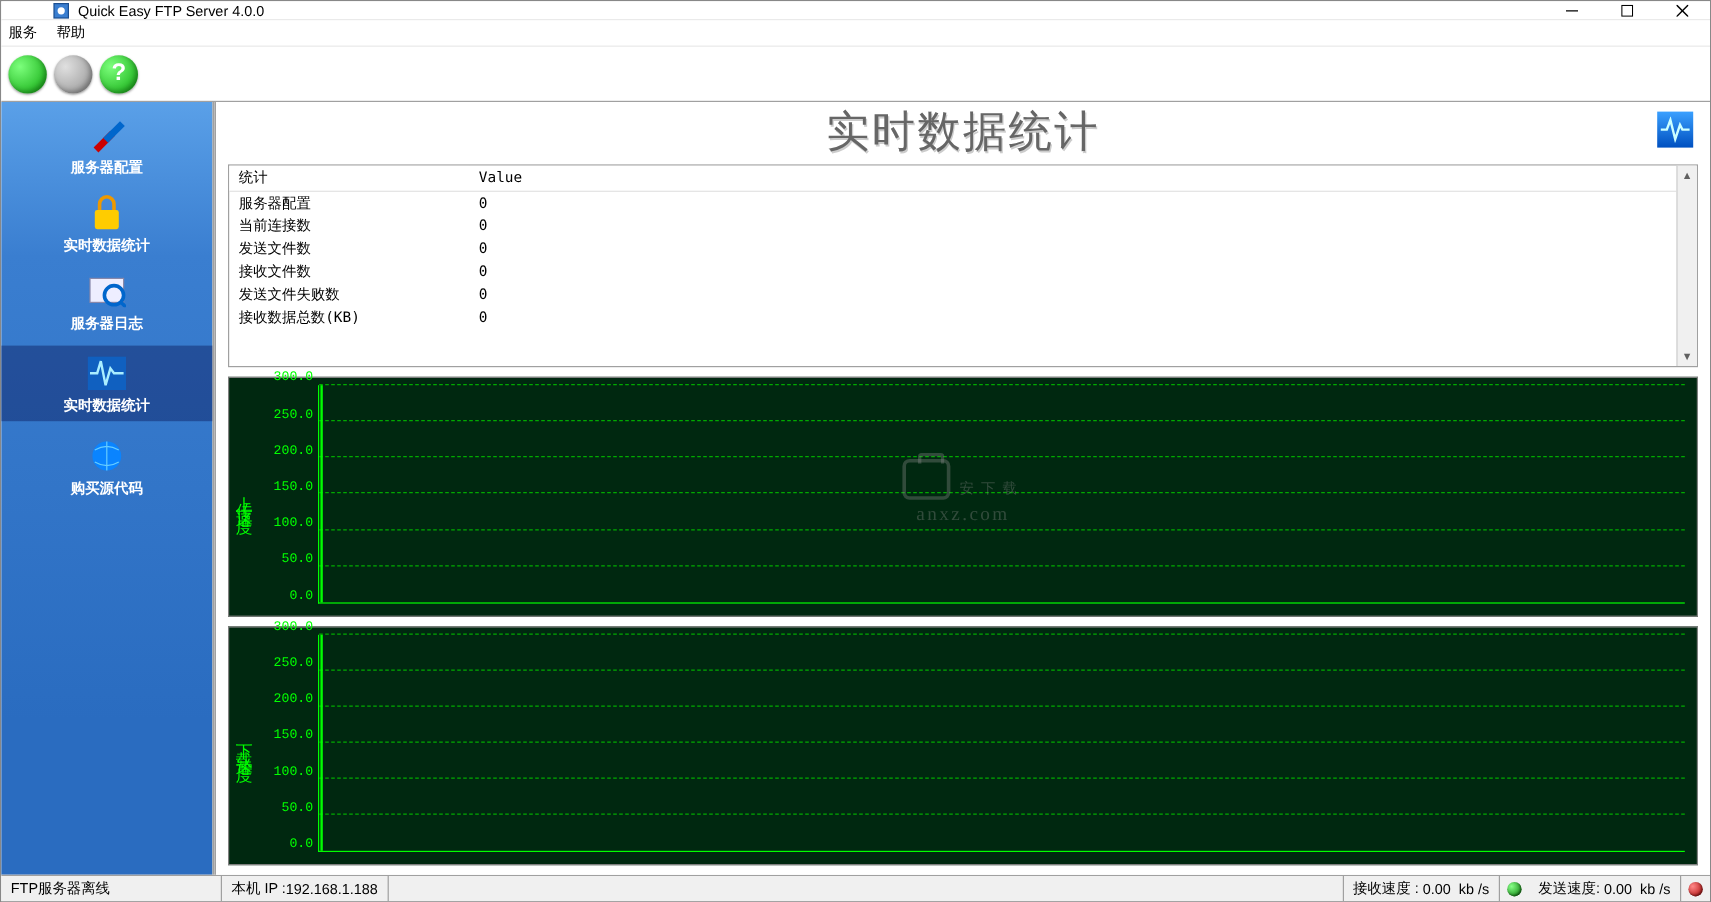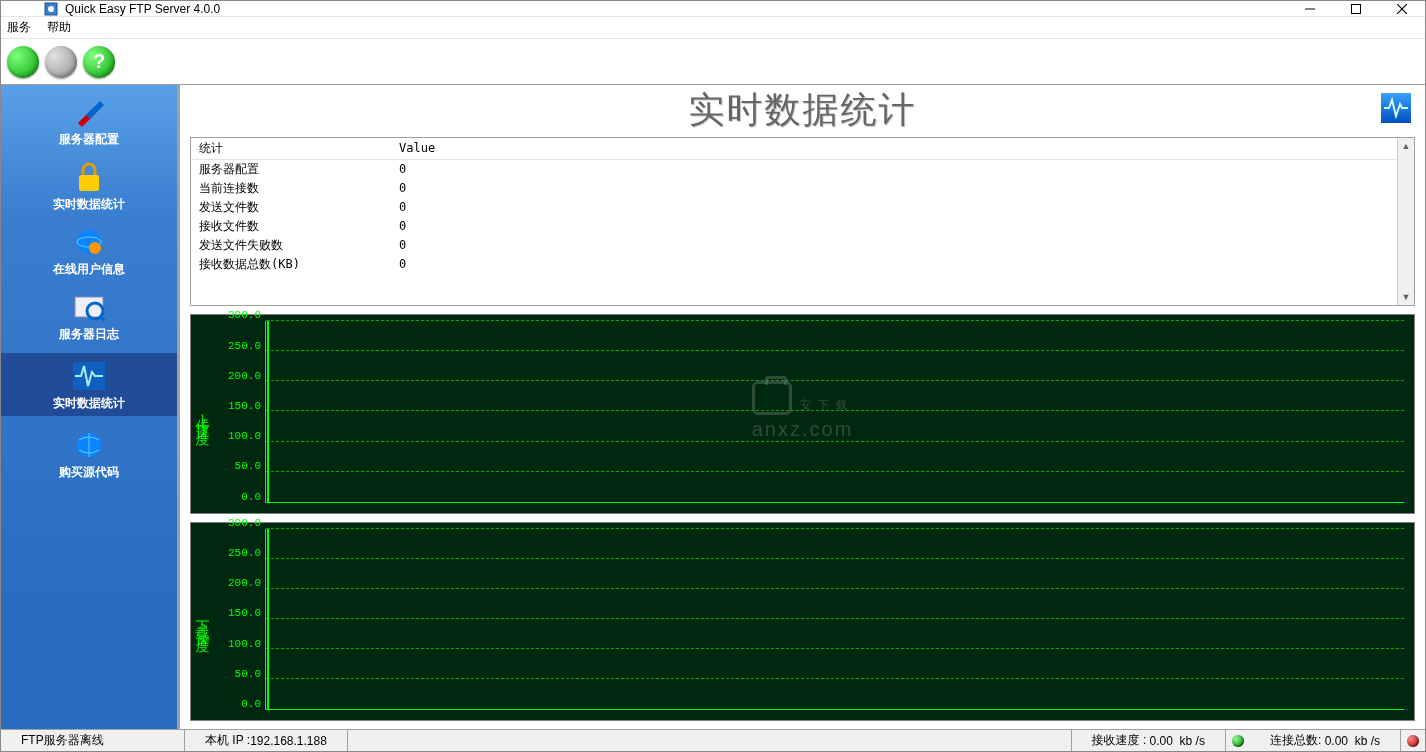--- a/index.html
+++ b/index.html
@@ -40,29 +40,29 @@
   .chart-panel { margin:0 10px 8px 10px; border:1px solid #808080; background:#002810; height:200px; display:flex; }
   .chart-ylabel { width:22px; display:flex; align-items:center; justify-content:center; }
   .chart-ylabel span { writing-mode:vertical-rl; color:#00ff00; font-size:14px; letter-spacing:6px; font-family:"SimSun","NSimSun",serif; }
   .chart-plot { flex:1; position:relative; padding:6px 10px 2px 52px; }
   .y-tick { position:absolute; left:6px; width:42px; text-align:right; color:#00ff00; font-family:"Courier New",monospace; font-size:11px; transform:translateY(-50%); }
   .grid-area { position:absolute; left:52px; right:10px; top:6px; bottom:10px; border-left:1px solid #00ff00; border-bottom:1px solid #00ff00; }
   .h-grid { position:absolute; left:0; right:0; border-top:1px dashed #00aa00; }
   .spike { position:absolute; left:1px; width:2px; background:#00ff00; bottom:0; }
   
   .statusbar { height:22px; display:flex; align-items:center; border-top:1px solid #a0a0a0; background:#f0f0f0; font-size:12px; }
-  .status-cell { padding:0 20px; border-right:1px solid #a0a0a0; height:100%; display:flex; align-items:center; }
+  .status-cell { padding:0 8px; border-right:1px solid #a0a0a0; height:100%; display:flex; align-items:center; }
   .status-spacer { flex:1; border-right:1px solid #a0a0a0; height:100%; }
   .led { width:12px; height:12px; border-radius:6px; margin:0 6px; box-shadow:inset -1px -1px 2px rgba(0,0,0,.5); }
   .led-green { background:radial-gradient(circle at 30% 30%,#8f8,#070); }
   .led-red   { background:radial-gradient(circle at 30% 30%,#f88,#a00); }
   
   .watermark { position:absolute; left:50%; top:50%; transform:translate(-50%,-50%); color:rgba(140,140,140,.35); text-align:center; pointer-events:none; z-index:5; }
   .watermark .wm1 { font-size:40px; letter-spacing:6px; font-family:"Microsoft YaHei",sans-serif; }
-  .watermark .wm2 { font-size:20px; letter-spacing:2px; font-family:Liberation Sans, sans-serif; }
+  .watermark .wm2 { font-size:16px; letter-spacing:2px; font-family:Liberation Serif, serif; }
   .wm-icon { display:inline-block; width:40px; height:34px; border:3px solid rgba(140,140,140,.35); border-radius:6px; position:relative; vertical-align:middle; margin-right:8px; }
   .wm-icon::before { content:""; position:absolute; top:-8px; left:10px; width:16px; height:6px; border:3px solid rgba(140,140,140,.35); border-bottom:none; border-radius:3px 3px 0 0; }
 </style>
 </head>
 <body>
 
 <div class="titlebar">
   <span class="app-icon">
     <svg width="16" height="16">
         <rect x="2" y="2" width="12" height="12" fill="#3a7ed0" stroke="#1a4e90"></rect>
@@ -112,30 +112,20 @@
       <div>服务器配置</div>
     </div>
     <div class="side-item">
       <div class="icon-wrap">
         <svg width="28" height="32" viewBox="0 0 28 32">
             <rect x="4" y="14" width="20" height="16" rx="2" fill="#fc0"></rect>
             <path d="M8 14 V9 a6 6 0 0 1 12 0 V14" fill="none" stroke="#e90" stroke-width="3"></path>
           </svg>
       </div>
       <div>实时数据统计</div>
-    </div>
-    <div class="side-item">
-      <div class="icon-wrap">
-        <svg width="32" height="32" viewBox="0 0 32 32">
-            <circle cx="16" cy="16" r="12" fill="#0a84ff"></circle>
-            <ellipse cx="16" cy="16" rx="12" ry="5" fill="none" stroke="#6cf" stroke-width="1"></ellipse>
-            <circle cx="22" cy="22" r="6" fill="#f90"></circle>
-          </svg>
-      </div>
-      <div>在线用户信息</div>
     </div>
     <div class="side-item">
       <div class="icon-wrap">
         <svg width="32" height="28" viewBox="0 0 32 28">
             <rect x="2" y="4" width="28" height="20" fill="#eef" stroke="#88a"></rect>
             <circle cx="22" cy="18" r="8" fill="none" stroke="#06c" stroke-width="3"></circle>
             <line x1="27" y1="23" x2="32" y2="28" stroke="#06c" stroke-width="3"></line>
           </svg>
       </div>
       <div>服务器日志</div>
@@ -276,16 +266,16 @@
   <div class="status-cell" style="width:auto">
     <span>本机 IP :</span>
       <span>192.168.1.188</span>
   </div>
   <div class="status-spacer"></div>
   <div class="status-cell">
     <span>接收速度 :</span>&nbsp;<span>0.00</span>&nbsp;&nbsp;<span>kb /s</span>
   </div>
   <div class="led led-green"></div>
   <div class="status-cell">
-    <span>连接总数:</span>&nbsp;<span>0.00</span>&nbsp;&nbsp;<span>kb /s</span>
+    <span>发送速度:</span>&nbsp;<span>0.00</span>&nbsp;&nbsp;<span>kb /s</span>
   </div>
   <div class="led led-red"></div>
 </div>
 
 </body></html>

